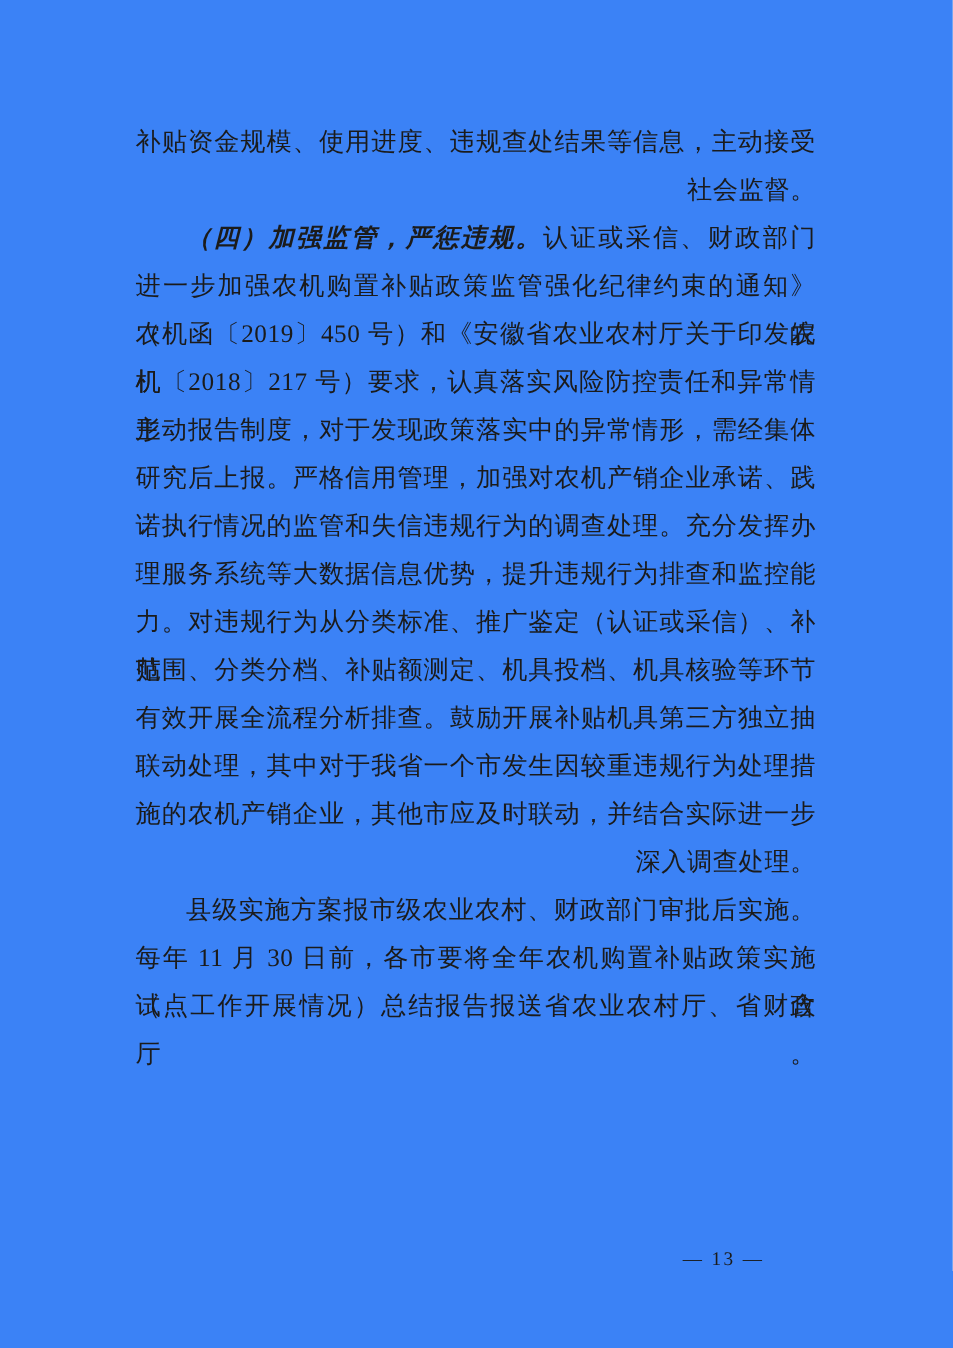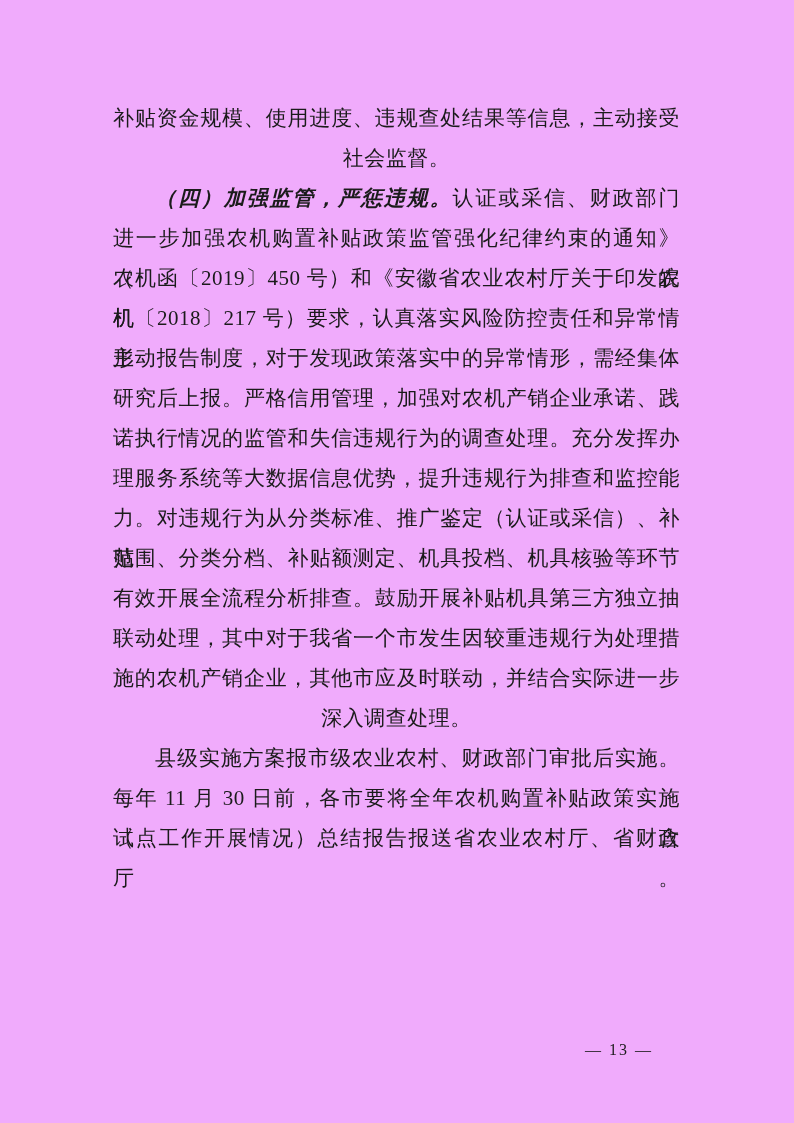--- a/index.html
+++ b/index.html
@@ -4,65 +4,65 @@
 <style>
   html, body {
     margin: 0;
     padding: 0;
     background: #e8e8e8;
   }
   .page {
     position: relative;
     width: 794px;
     height: 1123px;
-    background: #f0abfc;
+    background: #3b82f6;
     font-family: "Liberation Serif", "DejaVu Serif", serif;
     color: #1b1b1b;
     overflow: hidden;
     margin: 0 auto;
   }
   .textblock {
     position: absolute;
     left: 113px;
     top: 98px;
     width: 567px;
   }
   .line {
     font-size: 21px;
     line-height: 40px;
     height: 40px;
     letter-spacing: 0.5px;
-    text-align: center;
+    text-align: right;
     overflow: visible;
   }
   .line.justify {
     text-align: justify;
     text-align-last: justify;
     text-justify: inter-character;
   }
   .line.indent {
     text-indent: 2em;
   }
   .seg-kaiti {
     font-weight: bold;
     font-style: italic;
   }
   .seg-normal {
     font-weight: normal;
     font-style: normal;
   }
   .pagenum {
     position: absolute;
-    left: 569px;
+    left: 537px;
     top: 1038px;
     width: 100px;
     height: 24px;
     font-size: 16px;
     line-height: 24px;
-    text-align: center;
+    text-align: right;
     letter-spacing: 2px;
     color: #1b1b1b;
   }
 </style>
 </head>
 <body>
 
 <div class="page">
   <div class="textblock">
       <div class="line justify"><span class="seg-normal">补贴资金规模、使用进度、违规查处结果等信息，主动接受</span></div>

